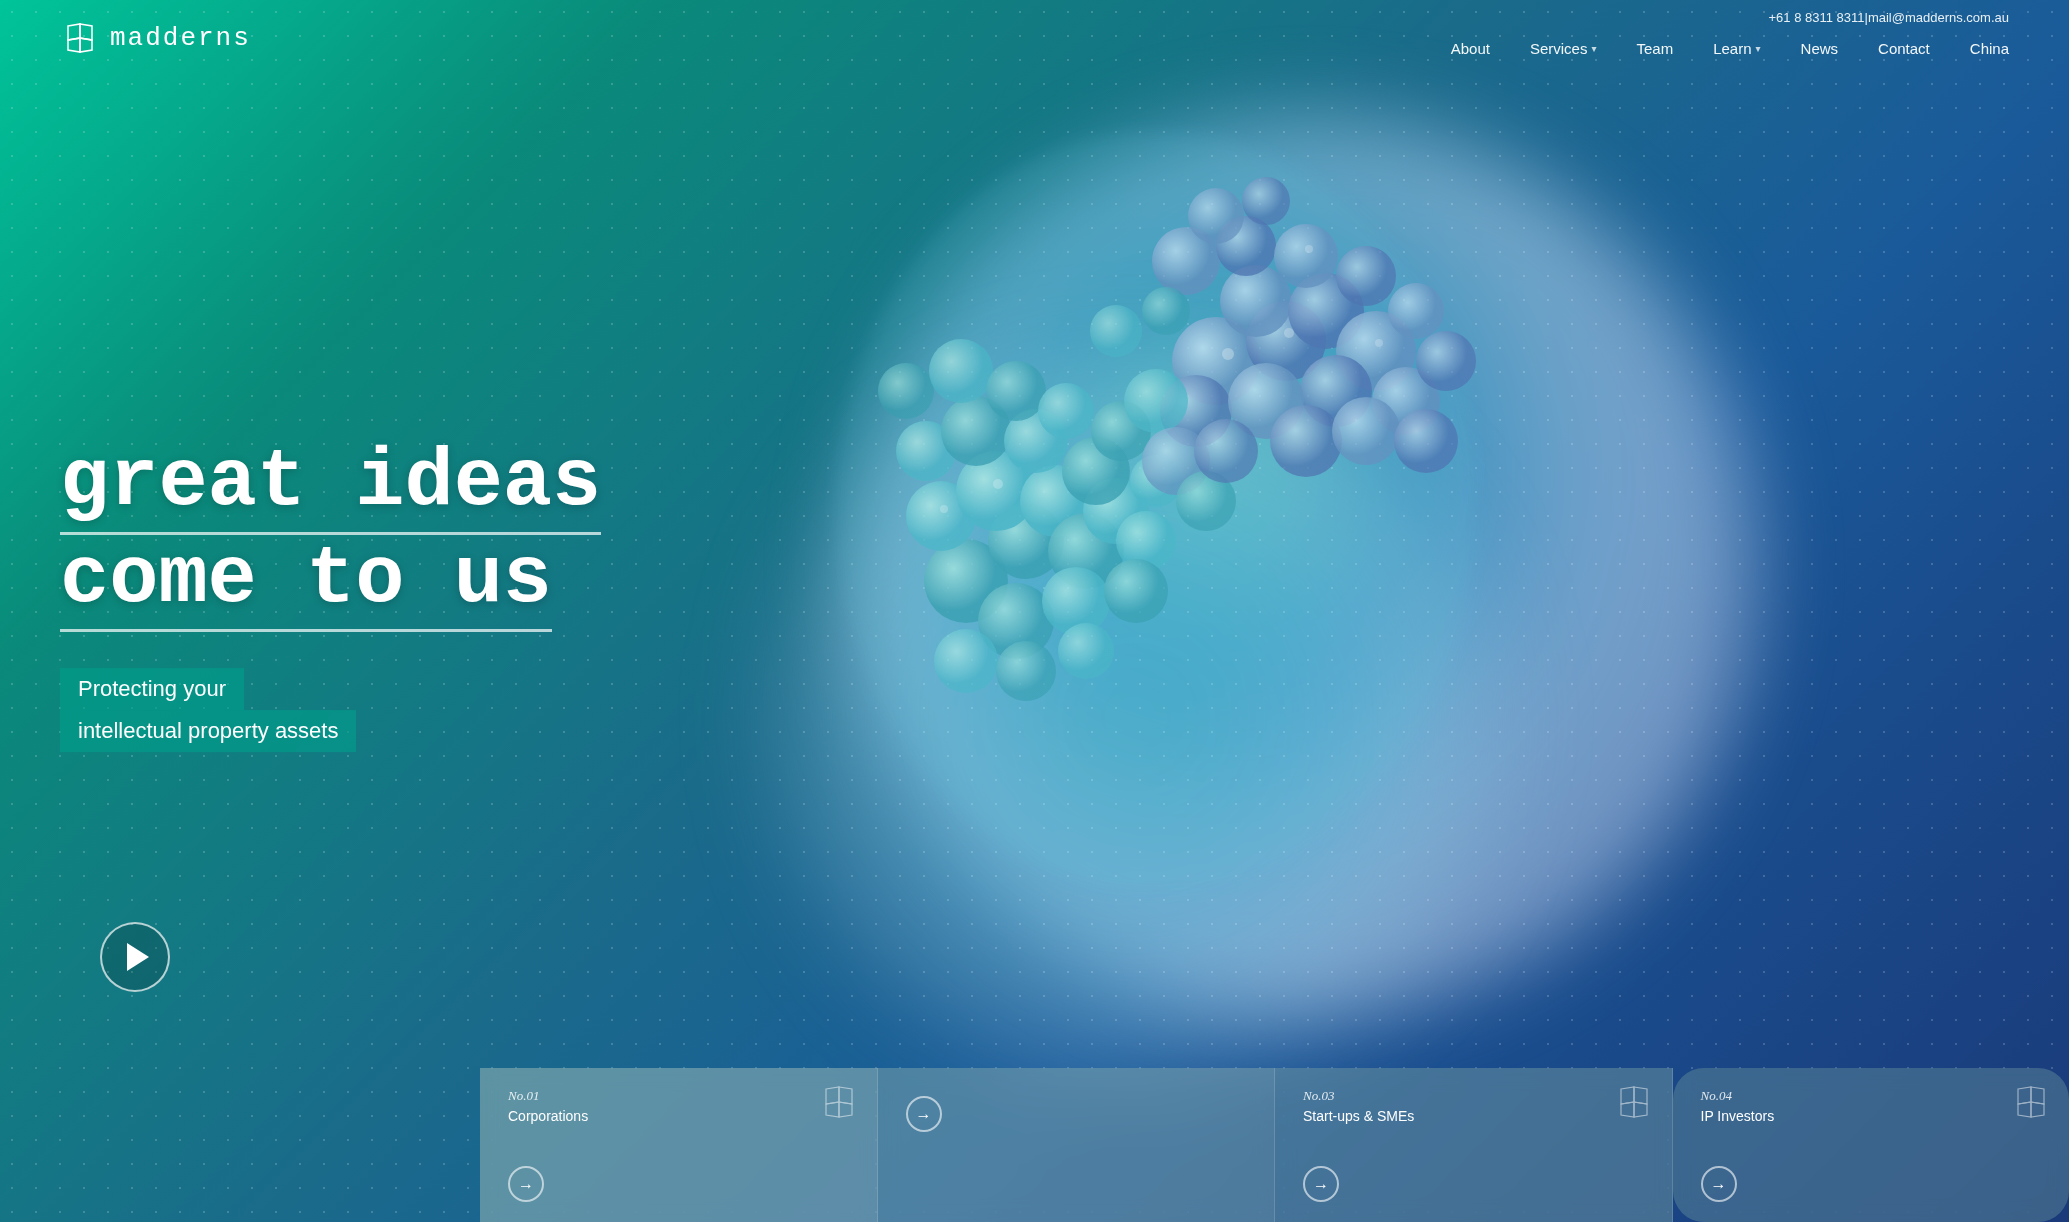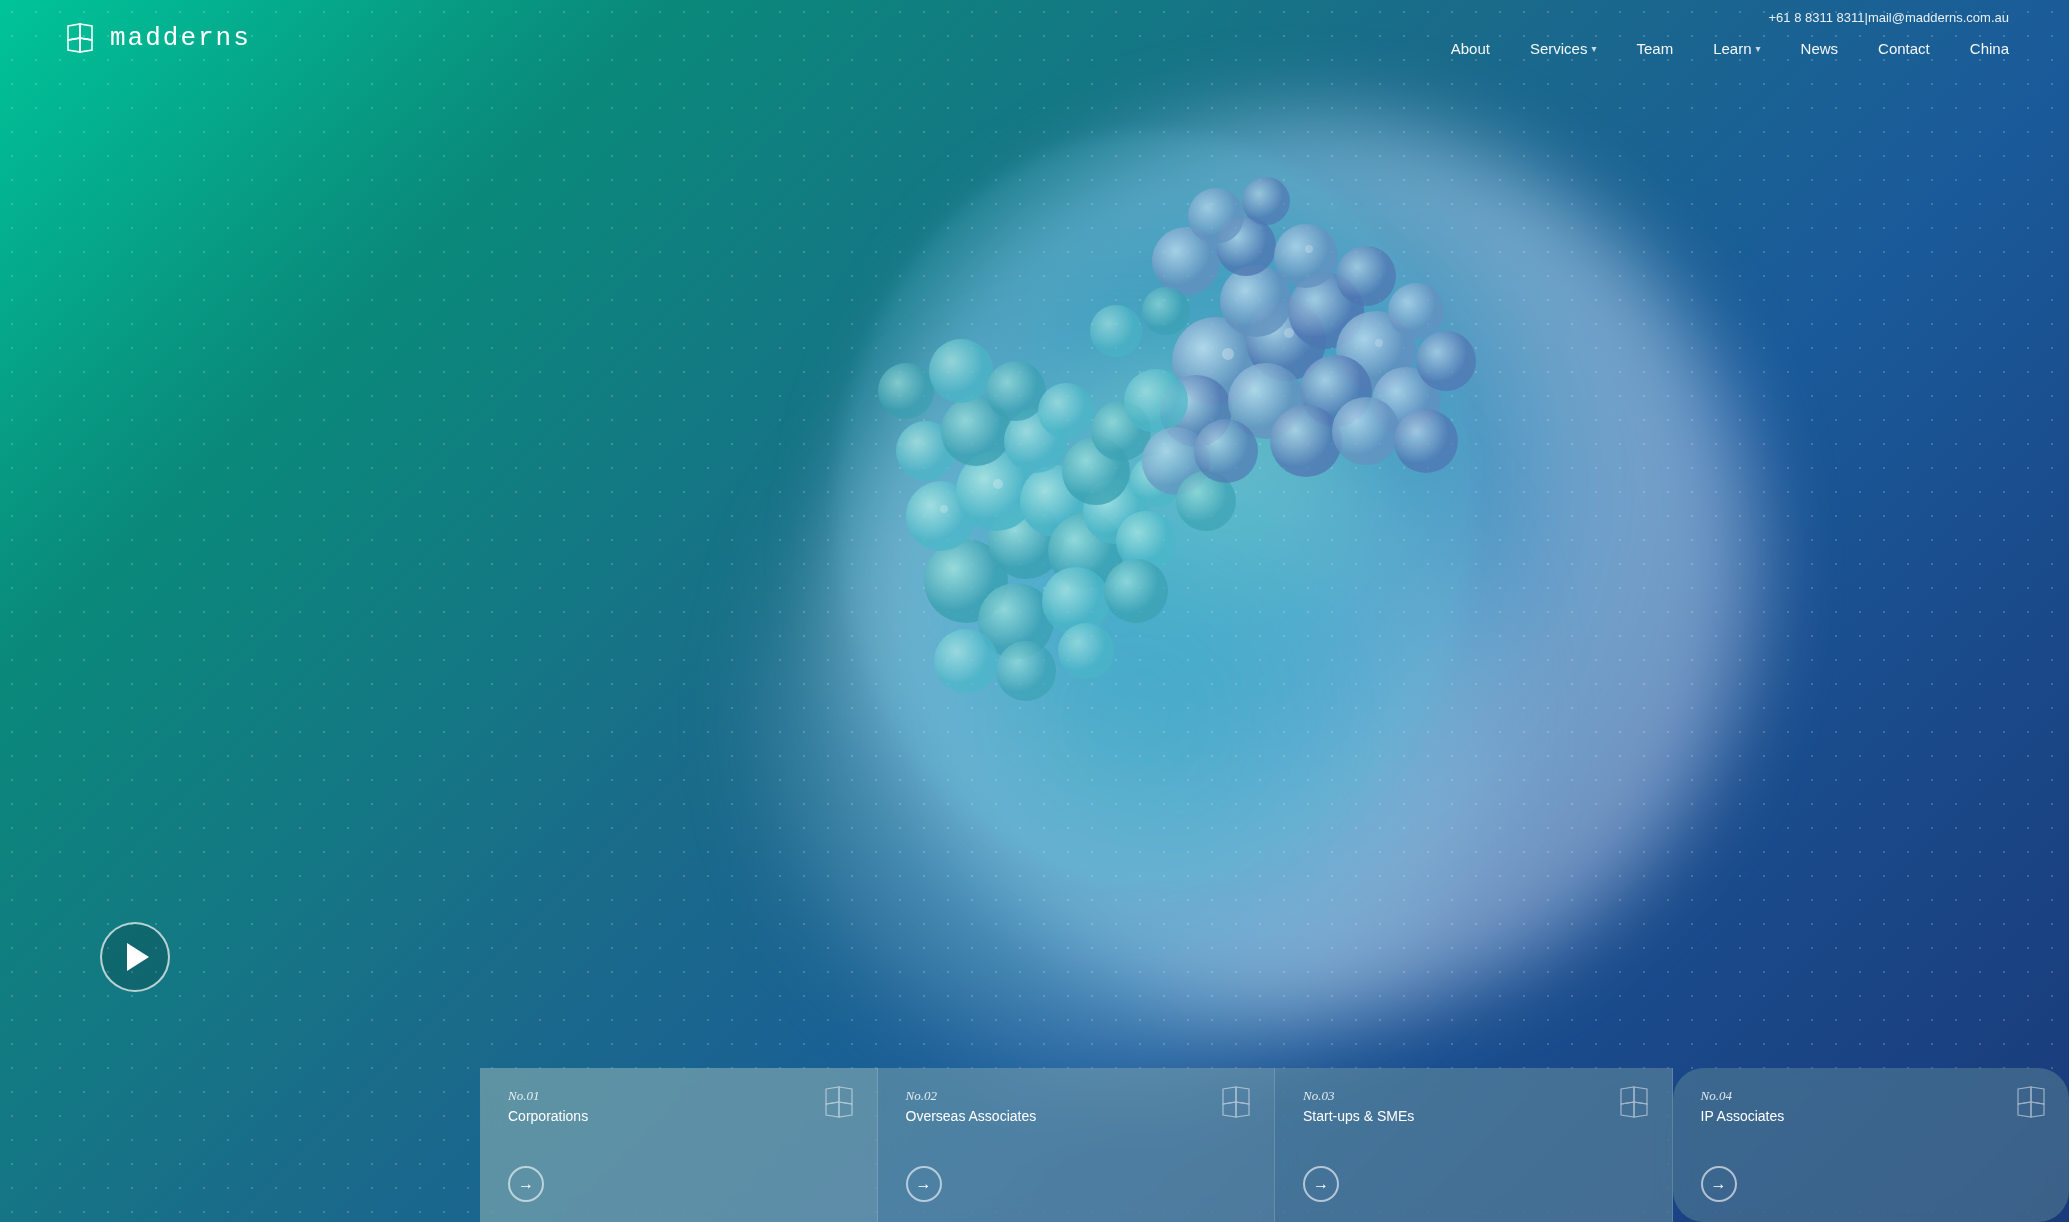--- a/index.html
+++ b/index.html
@@ -435,20 +435,30 @@
       <span>News</span>
     </a>
     <a class="nav-item">
       <span>Contact</span>
     </a>
     <a class="nav-item">
       <span>China</span>
     </a>
   </nav>
 
+  <div class="hero-content">
+    <div class="hero-headline">
+      <div><span class="underline">great ideas</span></div>
+      <div><span class="underline">come to us</span></div>
+    </div>
+    <div class="hero-subtitle">
+      <span class="subtitle-line">Protecting your</span>
+      <span class="subtitle-line">intellectual property assets</span>
+    </div>
+  </div>
 
   <div class="play-btn">
     <div class="triangle"></div>
   </div>
 
   <div class="bottom-cards">
     <div class="card card-1">
       <div>
         <div class="card-number">No.01</div>
         <div class="card-logo">
@@ -458,32 +468,20 @@
             <path d="M5 20 L18 18 L18 33 L5 31 Z" fill="none" stroke="white" stroke-width="1.2"></path>
             <path d="M18 18 L31 20 L31 31 L18 33 Z" fill="none" stroke="white" stroke-width="1.2"></path>
           </svg>
         </div>
         <div class="card-title">Corporations</div>
       </div>
       <div class="card-arrow">→</div>
     </div>
 
     <div class="card card-2">
-      <div>
-        <div class="card-number">No.02</div>
-        <div class="card-logo">
-          <svg viewBox="0 0 36 36" xmlns="http://www.w3.org/2000/svg">
-            <path d="M5 5 L18 3 L18 18 L5 20 Z" fill="none" stroke="white" stroke-width="1.2"></path>
-            <path d="M18 3 L31 5 L31 20 L18 18 Z" fill="none" stroke="white" stroke-width="1.2"></path>
-            <path d="M5 20 L18 18 L18 33 L5 31 Z" fill="none" stroke="white" stroke-width="1.2"></path>
-            <path d="M18 18 L31 20 L31 31 L18 33 Z" fill="none" stroke="white" stroke-width="1.2"></path>
-          </svg>
-        </div>
-        <div class="card-title">Overseas Associates</div>
-      </div>
       <div class="card-arrow">→</div>
     </div>
 
     <div class="card card-3">
       <div>
         <div class="card-number">No.03</div>
         <div class="card-logo">
           <svg viewBox="0 0 36 36" xmlns="http://www.w3.org/2000/svg">
             <path d="M5 5 L18 3 L18 18 L5 20 Z" fill="none" stroke="white" stroke-width="1.2"></path>
             <path d="M18 3 L31 5 L31 20 L18 18 Z" fill="none" stroke="white" stroke-width="1.2"></path>
@@ -500,19 +498,19 @@
       <div>
         <div class="card-number">No.04</div>
         <div class="card-logo">
           <svg viewBox="0 0 36 36" xmlns="http://www.w3.org/2000/svg">
             <path d="M5 5 L18 3 L18 18 L5 20 Z" fill="none" stroke="white" stroke-width="1.2"></path>
             <path d="M18 3 L31 5 L31 20 L18 18 Z" fill="none" stroke="white" stroke-width="1.2"></path>
             <path d="M5 20 L18 18 L18 33 L5 31 Z" fill="none" stroke="white" stroke-width="1.2"></path>
             <path d="M18 18 L31 20 L31 31 L18 33 Z" fill="none" stroke="white" stroke-width="1.2"></path>
           </svg>
         </div>
-        <div class="card-title">IP Associates</div>
+        <div class="card-title">IP Investors</div>
       </div>
       <div class="card-arrow">→</div>
     </div>
   </div>
 
 </div>
 
 </body></html>

